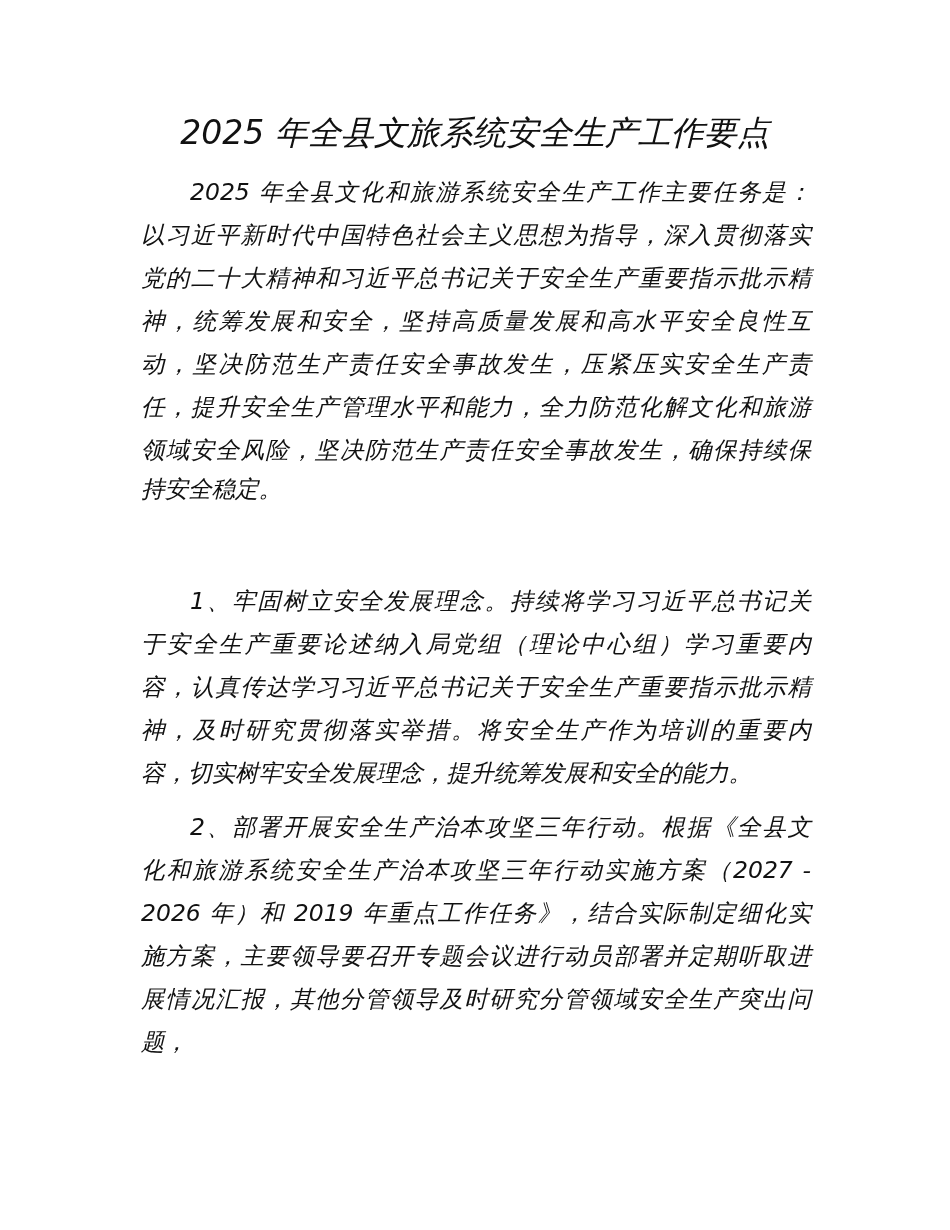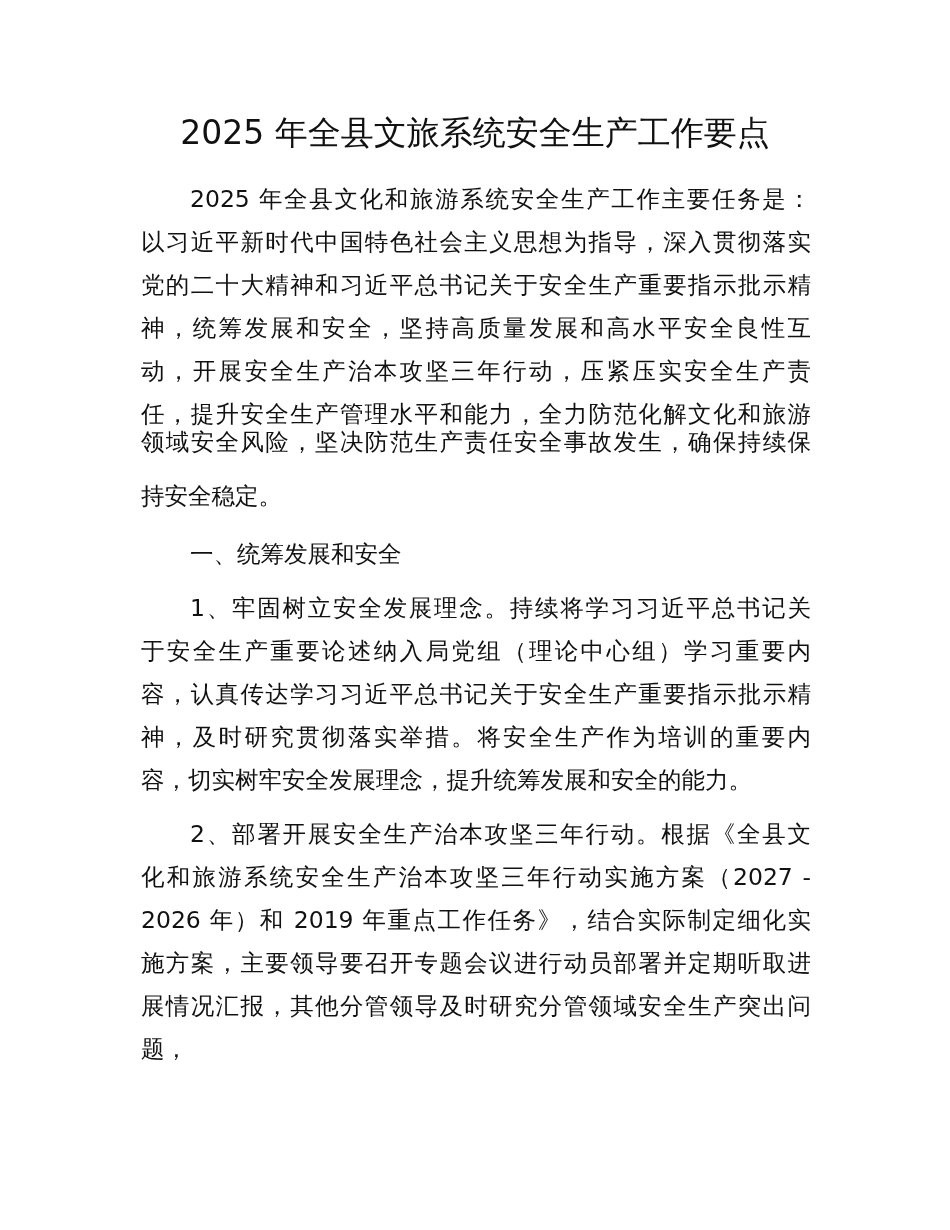--- a/index.html
+++ b/index.html
@@ -1,43 +1,42 @@
 <!DOCTYPE html>
 <html><head>
 <meta charset="utf-8">
 <style>
   html, body { margin:0; padding:0; background:#ffffff; }
   body { width:950px; height:1230px; position:relative; overflow:hidden;
          font-family:"DejaVu Sans", sans-serif; color:#111111; }
-  .page { position:absolute; left:0; top:0; width:950px; height:1024px; background:#fff; }
+  .page { position:absolute; left:0; top:0; width:950px; height:1024px; background:#fff;font-style:italic; }
   .title { position:absolute; left:0; top:110px; width:950px; text-align:center;
            font-size:33px; line-height:46px; white-space:nowrap; }
   .line { position:absolute; left:141px; width:670px; font-size:23.5px;
-          line-height:34px; white-space:nowrap; text-align:justify; text-align-last:justify;margin-top:7px; }
+          line-height:34px; white-space:nowrap; text-align:justify; text-align-last:justify; }
   .line.last { text-align-last:left; }
   .line.indent { left:190px; width:621px; }
 </style>
 </head>
 <body>
 
 <div class="page">
   <div class="title">2025 年全县文旅系统安全生产工作要点</div>
 
   <div>
     <div class="line indent" style="top:175px">2025 年全县文化和旅游系统安全生产工作主要任务是：</div>
     <div class="line" style="top:218px">以习近平新时代中国特色社会主义思想为指导，深入贯彻落实</div>
     <div class="line" style="top:261px">党的二十大精神和习近平总书记关于安全生产重要指示批示精</div>
     <div class="line" style="top:304px">神，统筹发展和安全，坚持高质量发展和高水平安全良性互</div>
-    <div class="line" style="top:347px">动，开展安全生产治本攻坚三年行动，压紧压实安全生产责</div>
+    <div class="line" style="top:347px">动，坚决防范生产责任安全事故发生，压紧压实安全生产责</div>
     <div class="line" style="top:390px">任，提升安全生产管理水平和能力，全力防范化解文化和旅游</div>
-    <div class="line" style="top:418px">领域安全风险，坚决防范生产责任安全事故发生，确保持续保</div>
+    <div class="line" style="top:433px">领域安全风险，坚决防范生产责任安全事故发生，确保持续保</div>
     <div class="line last" style="top:472px">持安全稳定。</div>
   </div>
 
-  <div class="line indent last" style="top:530px">一、统筹发展和安全</div>
 
   <div>
     <div class="line indent" style="top:584px">1、牢固树立安全发展理念。持续将学习习近平总书记关</div>
     <div class="line" style="top:627px">于安全生产重要论述纳入局党组（理论中心组）学习重要内</div>
     <div class="line" style="top:670px">容，认真传达学习习近平总书记关于安全生产重要指示批示精</div>
     <div class="line" style="top:713px">神，及时研究贯彻落实举措。将安全生产作为培训的重要内</div>
     <div class="line last" style="top:756px">容，切实树牢安全发展理念，提升统筹发展和安全的能力。</div>
   </div>
 
   <div>

